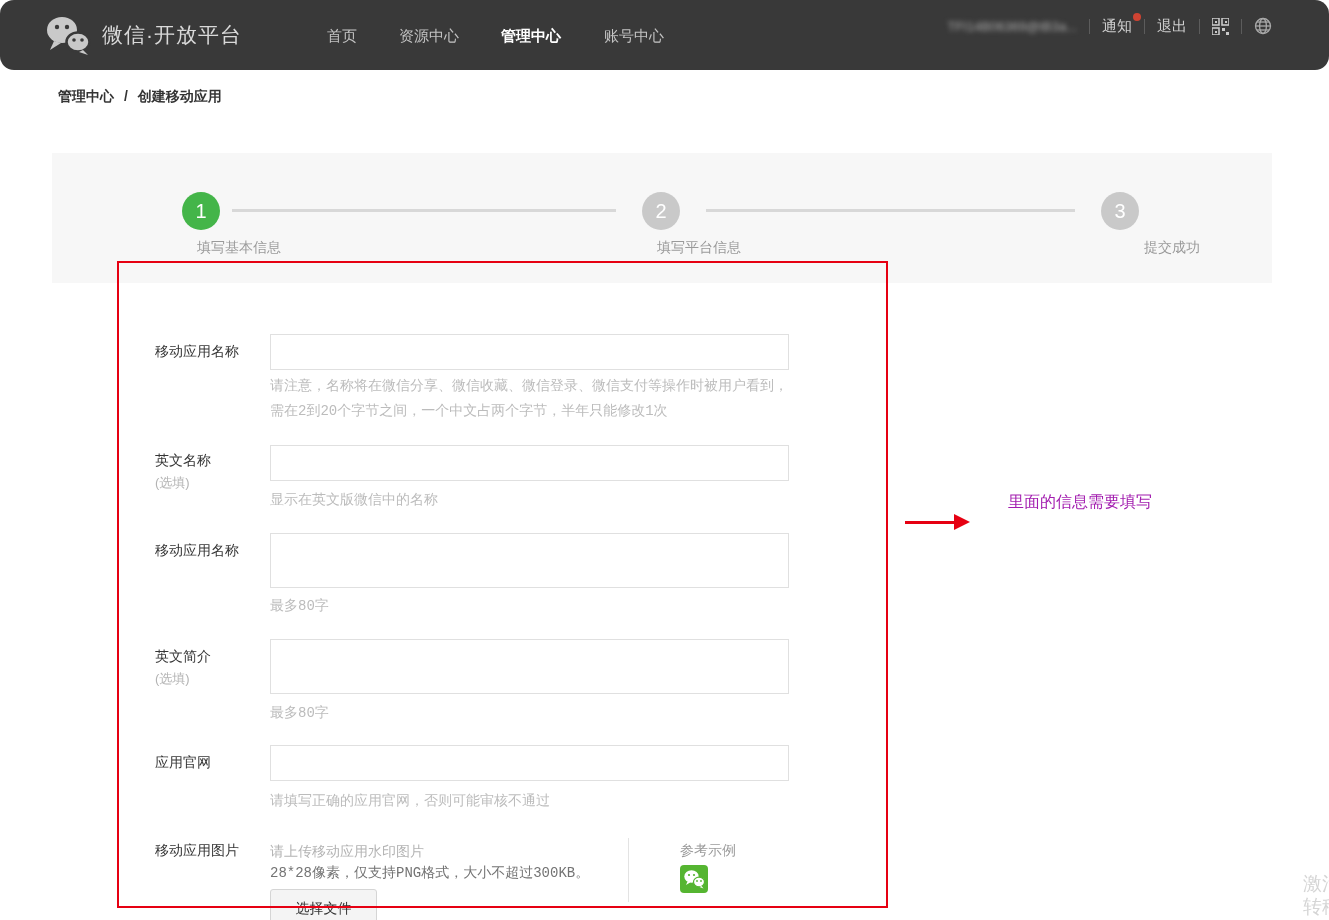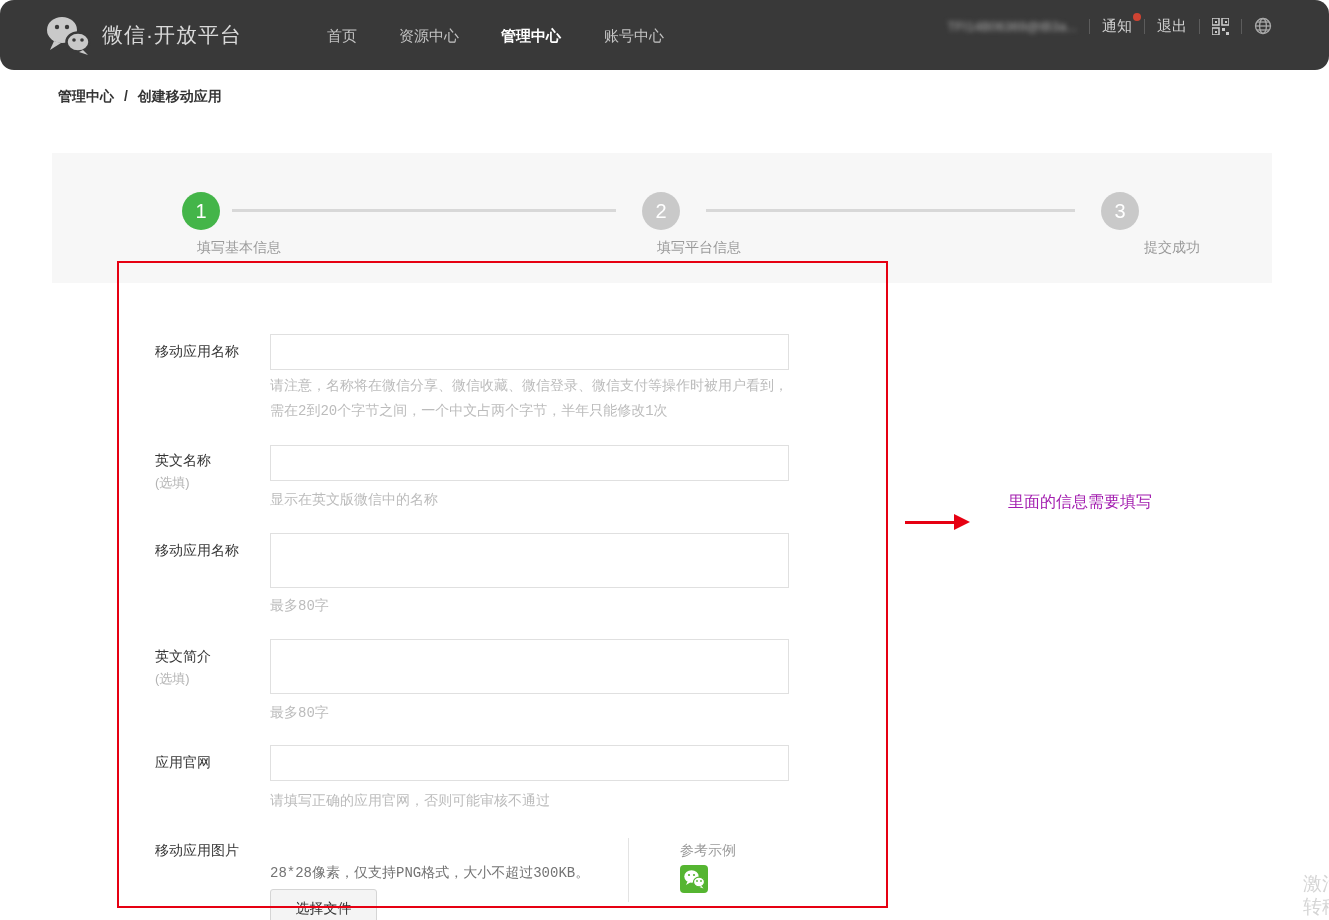--- a/index.html
+++ b/index.html
@@ -155,20 +155,21 @@
   <div class="f-label" style="top:648px;">英文简介</div>
   <div class="f-optional" style="top:670px;">(选填)</div>
   <textarea class="f-textarea" style="top: 639px;"></textarea>
   <div class="f-hint" style="top:701px;">最多80字</div>
 
   <div class="f-label" style="top:754px;">应用官网</div>
   <input class="f-input" style="top: 745px;" value="">
   <div class="f-hint" style="top:789px;">请填写正确的应用官网，否则可能审核不通过</div>
 
   <div class="f-label" style="top:842px;">移动应用图片</div>
+  <div class="f-hint" style="top:840px;color:#b3b3b3;">请上传移动应用水印图片</div>
   <div class="f-hint" style="top:861px;color:#737373;">28*28像素，仅支持PNG格式，大小不超过300KB。</div>
   <button class="choose-btn">选择文件</button>
 
   <div class="upload-divider"></div>
   <div class="sample-title">参考示例</div>
   <span class="sample-icon">
     <svg width="28" height="28" viewBox="0 0 28 28">
       <rect x="0" y="0" width="28" height="28" rx="4" fill="#55b531"></rect>
       <ellipse cx="11.5" cy="11.5" rx="7.2" ry="6.2" fill="#ffffff"></ellipse>
       <path d="M7.5 16.5 L6 20 L10.5 17.3 Z" fill="#ffffff"></path>

